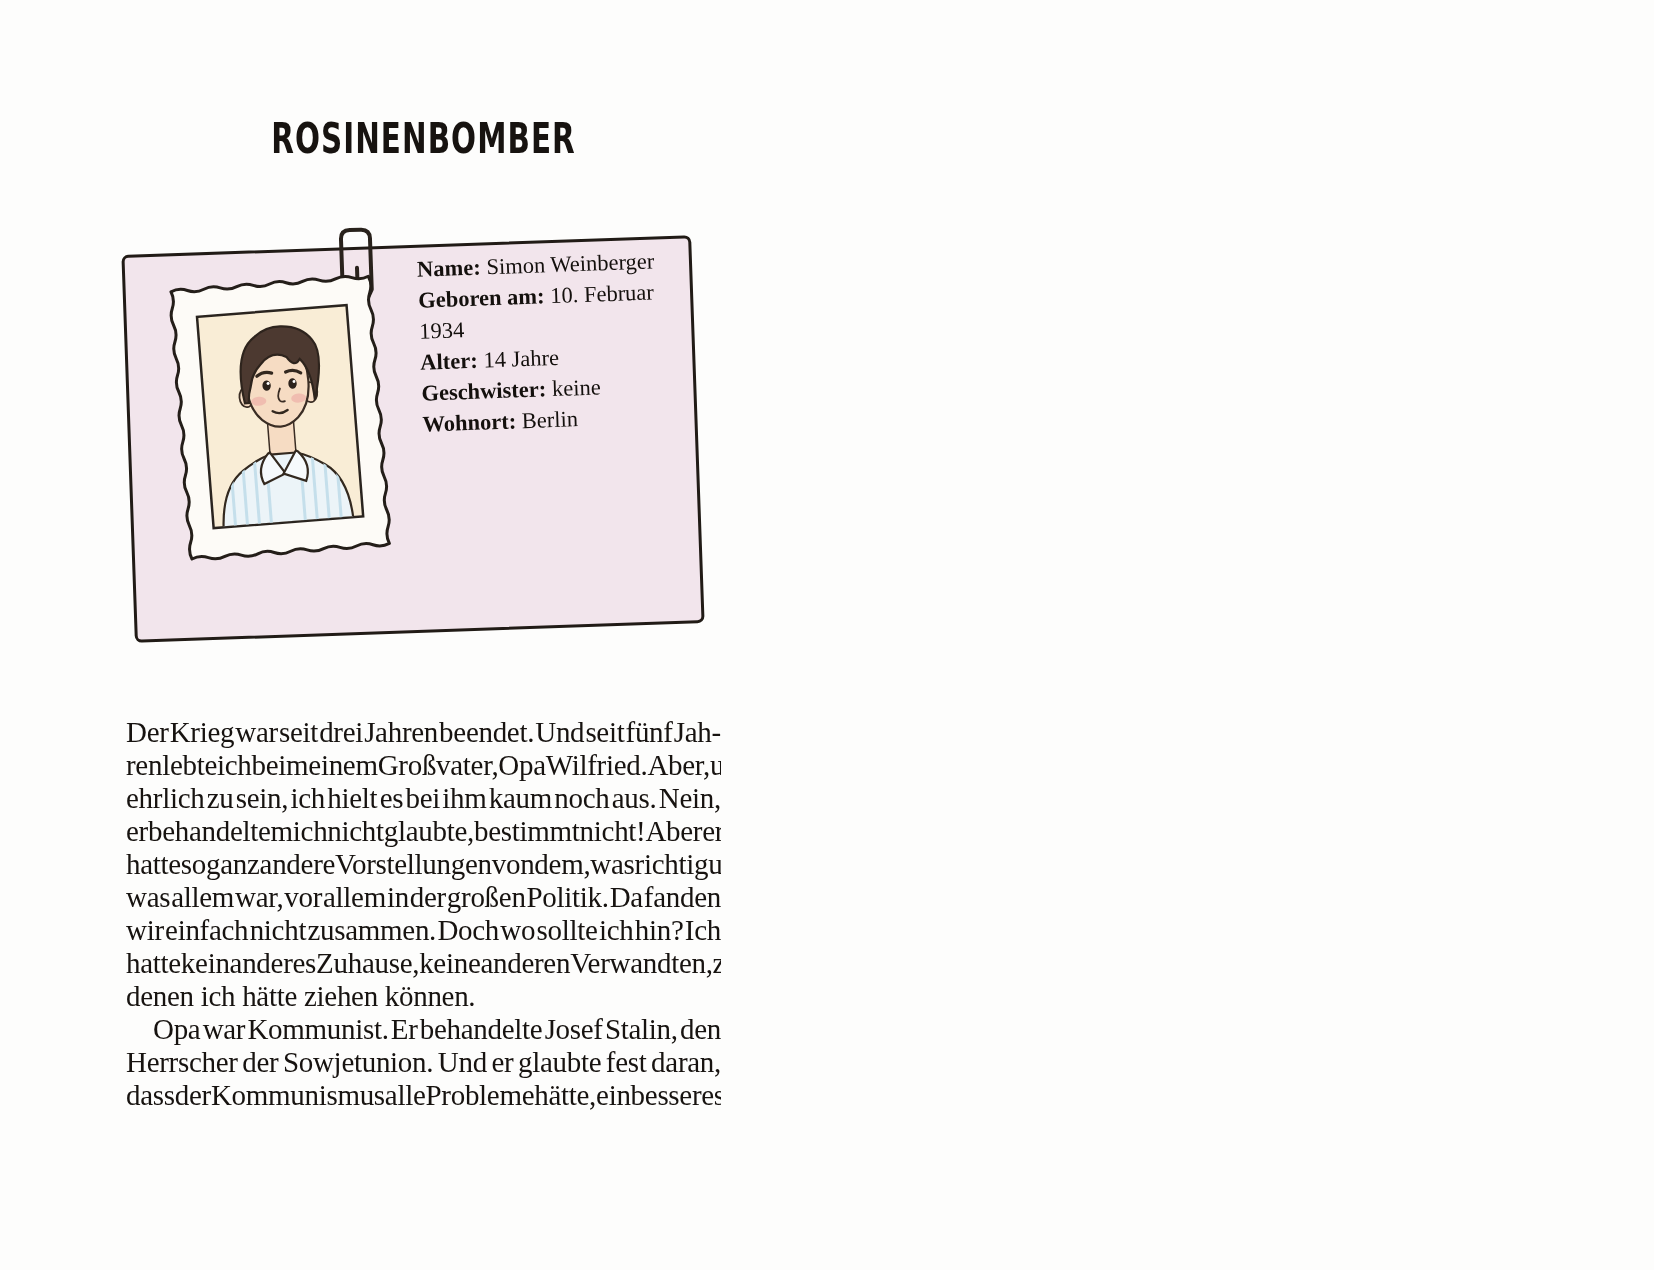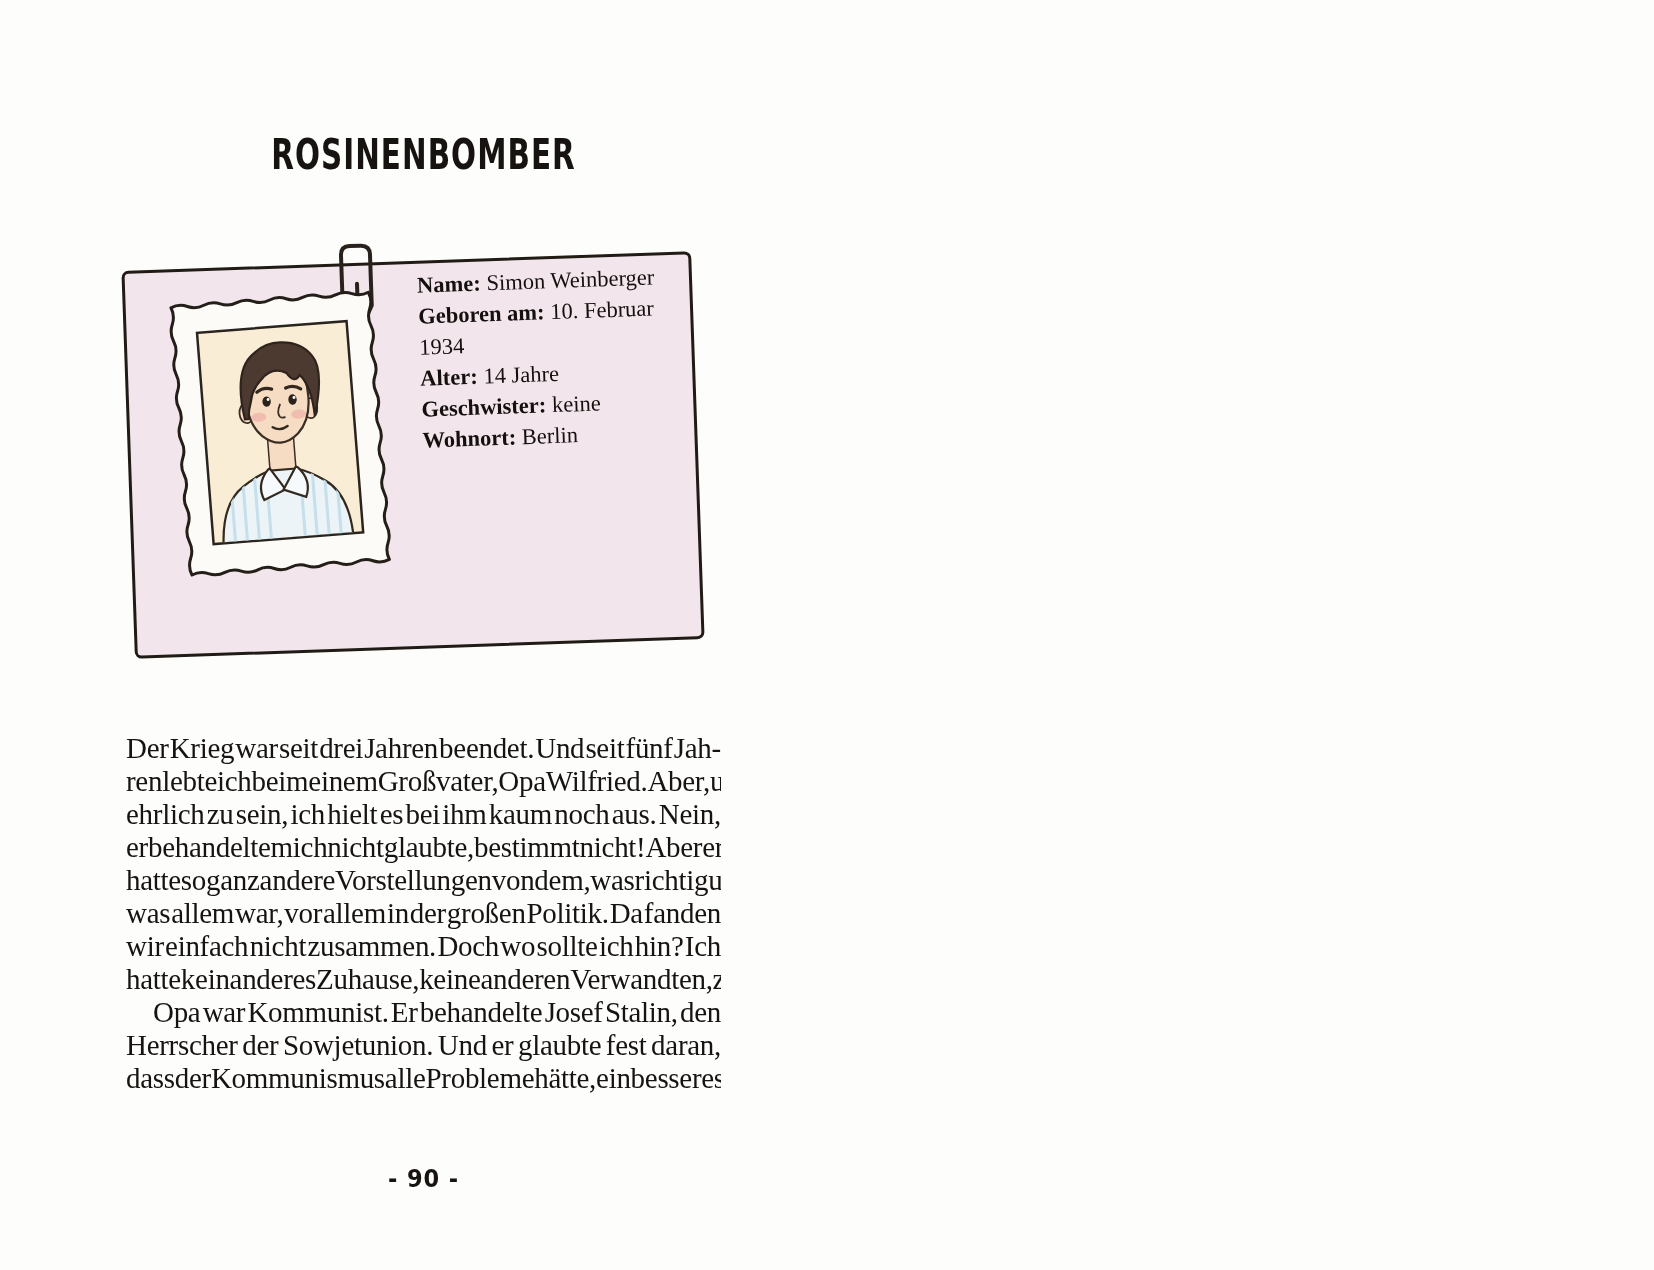--- a/index.html
+++ b/index.html
@@ -2,21 +2,21 @@
 <html><head>
 <meta charset="utf-8">
 <style>
   :root{
     --ink:#1b1612; --outline:#2a241f; --card-pink:#f2e5ec; --photo-cream:#f9edd6;
   }
   *{margin:0;padding:0;box-sizing:border-box;}
   html,body{width:1654px;height:1270px;}
   body{background:#fdfdfc;font-family:"Liberation Serif",serif;color:var(--ink);position:relative;overflow:hidden;}
 
-  .page{position:absolute;top:16px;height:1120px;}
+  .page{position:absolute;top:0;height:1120px;}
   .page-left{left:0;width:827px;}
   .page-right{left:827px;width:827px;}
 
   .chapter-title{position:absolute;left:126px;top:116px;width:595px;text-align:center;
     font-family:"DejaVu Sans",sans-serif;font-weight:bold;font-size:42px;line-height:46px;color:#171310;}
   .chapter-title .squeeze{display:inline-block;transform:scaleX(.70);letter-spacing:1.5px;}
 
   
   .id-card{position:absolute;left:128px;top:245px;width:570px;height:388px;
     background:var(--card-pink);border:3.5px solid #211b16;border-radius:7px;
@@ -215,20 +215,21 @@
         <div class="bline">
           <span>hatte</span>
           <span>kein</span>
           <span>anderes</span>
           <span>Zuhause,</span>
           <span>keine</span>
           <span>anderen</span>
           <span>Verwandten,</span>
           <span>zu</span>
         </div>
+        <div class="bline end">denen ich hätte ziehen können.</div>
         <div class="bline ind">
           <span>Opa</span>
           <span>war</span>
           <span>Kommunist.</span>
           <span>Er</span>
           <span>behandelte</span>
           <span>Josef</span>
           <span>Stalin,</span>
           <span>den</span>
         </div>
@@ -247,21 +248,20 @@
           <span>der</span>
           <span>Kommunismus</span>
           <span>alle</span>
           <span>Probleme</span>
           <span>hätte,</span>
           <span>ein</span>
           <span>besseres</span>
         </div>
       </div>
 
-    <div class="page-number page-number-left"><span class="squeeze">- 90 -</span></div>
   </div>
 
   <div class="page page-right">
     
     
   </div>
 
 </div>
 
 </body></html>

